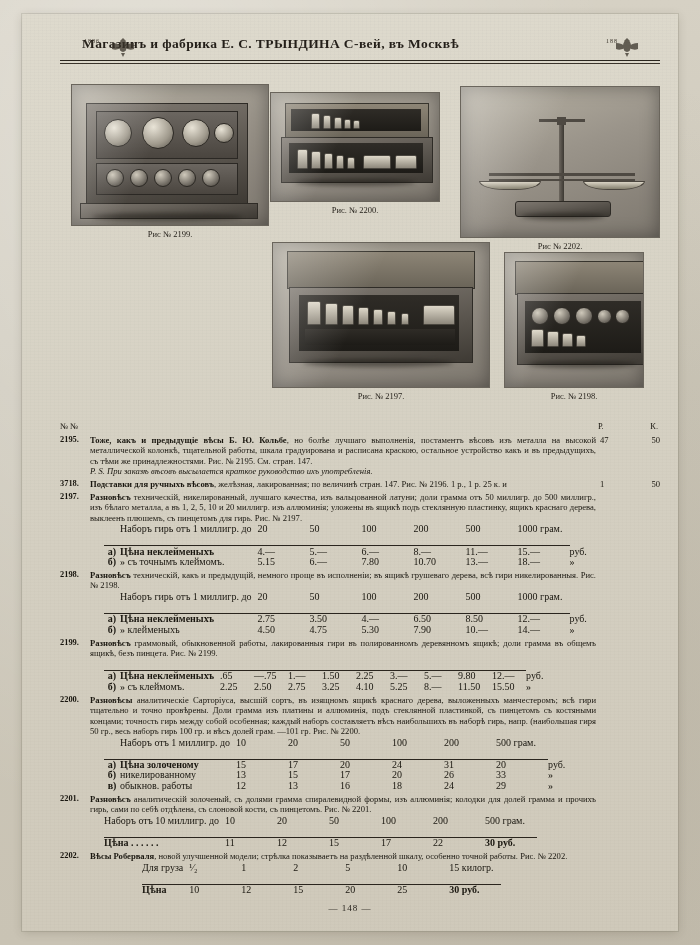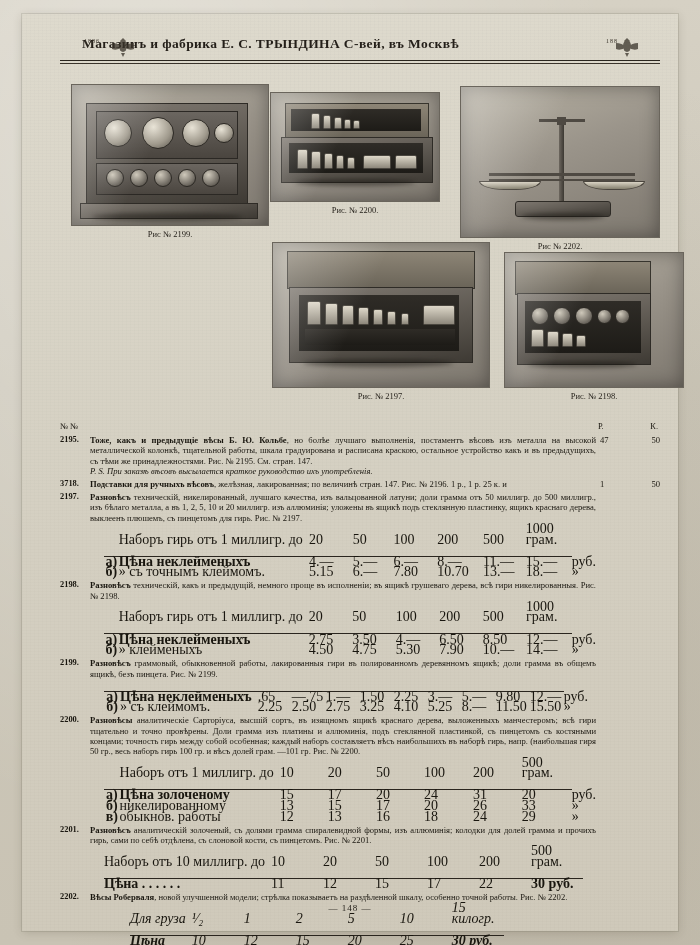--- a/index.html
+++ b/index.html
@@ -106,21 +106,21 @@
   .entry .num{width:30px;flex:0 0 30px;font-weight:bold;font-size:8.4px;}
   .entry .txt{flex:1 1 auto;text-align:justify;}
   .entry .price{width:60px;flex:0 0 60px;display:flex;justify-content:space-between;font-size:8.6px;padding-left:4px;}
   .entry .price span{display:inline-block;}
   b.lead{font-weight:bold;}
   i{font-style:italic;}
 
   table.rates{
     border-collapse:collapse;
     margin:1px 0 0 14px;
-    font-size:14px;
+    font-size:10px;
   }
   table.rates td{padding:0 0 0 0;height:10.6px;vertical-align:bottom;}
   table.rates td.lbl{padding-right:6px;white-space:nowrap;}
   table.rates td.v{width:52px;text-align:left;}
   table.rates td.idx{width:16px;text-align:center;}
   .ruleline td{border-bottom:1px solid #2a251e;height:3px;padding:0;}
   .bold{font-weight:bold;}
 
   .footer{
     position:absolute;left:0;right:0;bottom:18px;text-align:center;
@@ -241,21 +241,21 @@
           <div class="weight" style="left:114px;top:68px;width:7px;height:12px;"></div>
           <div class="weight" style="left:128px;top:70px;width:6px;height:10px;"></div>
           <div class="velvet" style="left:32px;top:86px;width:150px;height:16px;"></div>
           <div class="weight" style="left:150px;top:62px;width:30px;height:18px;"></div>
           <div class="shadowblob" style="left:30px;top:116px;width:150px;height:8px;"></div>
           <div class="sheen"></div>
         </div>
         <div class="cap">Рис. № 2197.</div>
       </div>
 
-      <div class="fig" style="left:444px;top:176px;width:180px;">
+      <div class="fig" style="left:444px;top:176px;width:140px;">
         <div class="plate" style="height:134px;">
           <div class="woodlid" style="left:10px;top:8px;width:134px;height:32px;"></div>
           <div class="box3d" style="left:12px;top:40px;width:132px;height:70px;"></div>
           <div class="velvet" style="left:20px;top:48px;width:116px;height:52px;"></div>
           <div class="knob" style="left:26px;top:54px;width:16px;height:16px;"></div>
           <div class="knob" style="left:48px;top:54px;width:16px;height:16px;"></div>
           <div class="knob" style="left:70px;top:54px;width:16px;height:16px;"></div>
           <div class="knob" style="left:92px;top:56px;width:13px;height:13px;"></div>
           <div class="knob" style="left:110px;top:56px;width:13px;height:13px;"></div>
           <div class="weight" style="left:26px;top:76px;width:11px;height:16px;"></div>
@@ -527,21 +527,21 @@
           </tbody>
             </table>
         </div>
         <div class="price"></div>
       </div>
 
       <div class="entry">
         <div class="num">2202.</div>
         <div class="txt">
           <b class="lead">Вѣсы Роберваля</b><span>, новой улучшенной модели; стрѣлка показываетъ на раздѣленной шкалу, особенно точной работы. Рис. № 2202.</span>
-          <table class="rates" style="margin-left:40px;font-style:italic;">
+          <table class="rates" style="margin-left:52px;">
             <tbody>
                 <tr>
               <td class="lbl">Для груза</td>
               <td class="v">¹⁄₂</td>
               <td class="v">1</td>
               <td class="v">2</td>
               <td class="v">5</td>
               <td class="v">10</td>
               <td class="v">15 килогр.</td>
             </tr>

